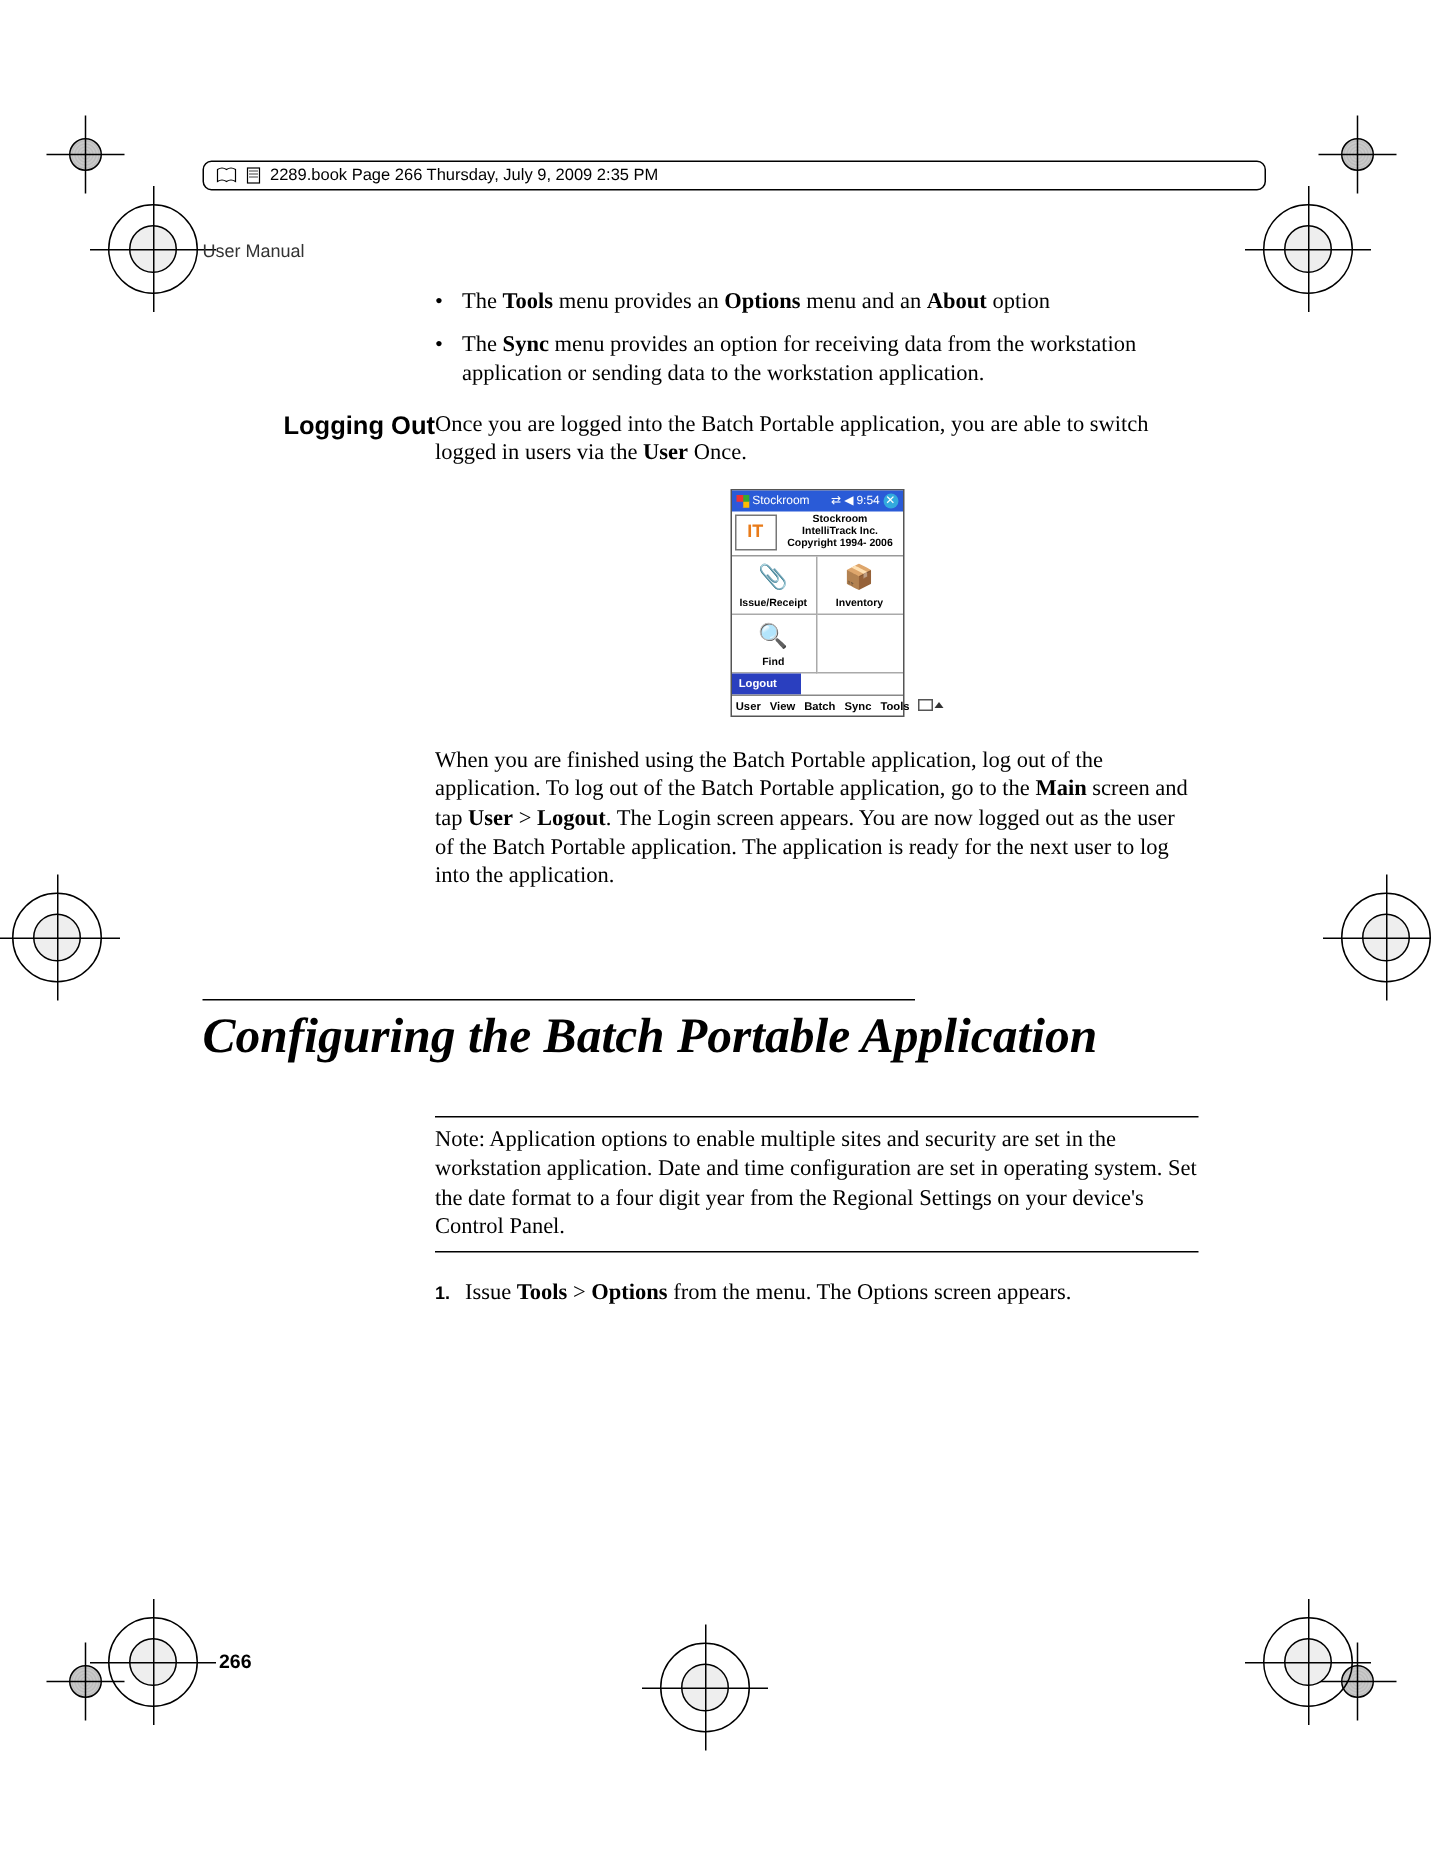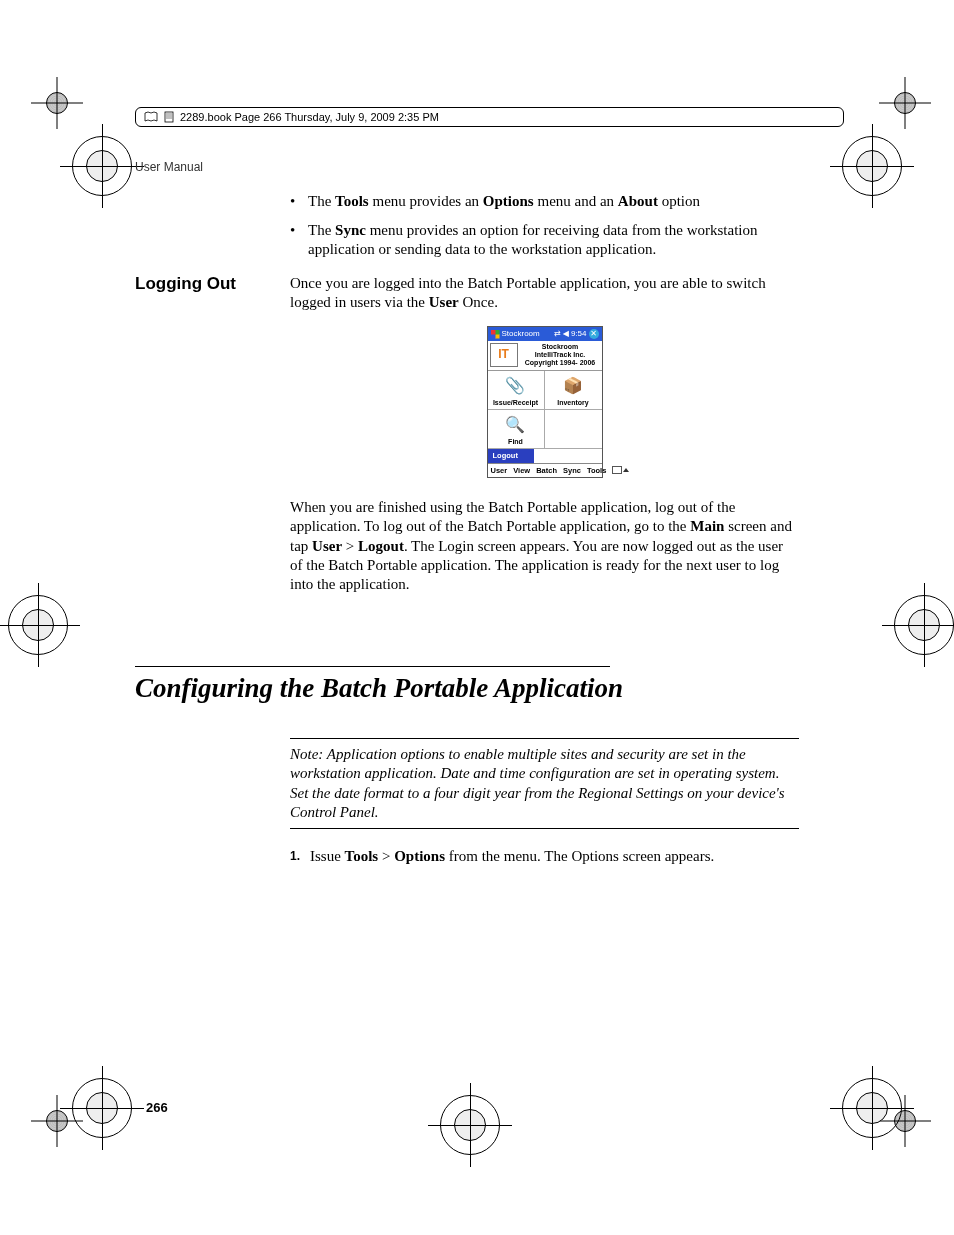--- a/index.html
+++ b/index.html
@@ -48,20 +48,21 @@
   .running-head .sub { font-size: 12px; }
   .content {
     display: grid;
     grid-template-columns: 155px 1fr;
     column-gap: 0;
   }
   .sidelabel {
     font-family: Arial, Helvetica, sans-serif;
     font-weight: 700;
     font-size: 17px;
+    text-align: right;
   }
   .body-col { font-size: 15px; line-height: 1.28; }
   ul.bullets { list-style: none; margin: 0 0 14px 0; padding-left: 18px; }
   ul.bullets li { position: relative; margin-bottom: 10px; }
   ul.bullets li::before { content: "•"; position: absolute; left: -18px; }
   .para { margin-bottom: 14px; }
   .b { font-weight: 700; }
 
   .screenshot {
     width: 116px; margin: 8px auto 20px auto;
@@ -84,22 +85,22 @@
   .ss-cell { border-right:1px solid #aaa; border-bottom:1px solid #aaa; padding:2px 0 1px 0; text-align:center; font-size:7px; font-weight:700; }
   .ss-cell:nth-child(2n){ border-right:none; }
   .ss-ico { height:26px; display:flex; align-items:center; justify-content:center; }
   .ss-menu-pop { background:#2a3fbf; color:#fff; font-size:7.5px; font-weight:700; padding:2px 5px; margin:0; width:46px; }
   .ss-menubar { border-top:1px solid #888; font-size:7.5px; font-weight:700; padding:2px 3px; display:flex; gap:6px; align-items:center; }
   .ss-menubar .sp { margin-left:auto; display:flex; align-items:center; gap:1px; }
   .kb { width:10px; height:8px; border:1px solid #555; }
   .tri { width:0; height:0; border-left:3px solid transparent; border-right:3px solid transparent; border-bottom:4px solid #333; }
 
   .sec-rule { border-top: 1px solid #000; margin: 58px 0 6px 0; width: 475px; }
-  .sec-title { font-style: italic; font-size: 27px; margin-bottom: 20px; }
-  .note-block { border-top: 0.8px solid #000; border-bottom: 0.8px solid #000; padding: 6px 0; font-style: italic; margin: 14px 0 18px 0; }
+  .sec-title { font-style: italic; font-size: 33px; margin-bottom: 20px; }
+  .note-block { border-top: 0.8px solid #000; border-bottom: 0.8px solid #000; padding: 6px 0; margin: 14px 0 18px 0; }
   ol.steps { list-style: none; counter-reset: st; padding-left: 20px; }
   ol.steps li { counter-increment: st; position: relative; margin-bottom: 8px; }
   ol.steps li::before { content: counter(st) "."; position:absolute; left:-20px; font-family: Arial, sans-serif; font-weight:700; font-size:12px; top:2px; }
   .page-num { position:absolute; bottom: 0; left:11px; font-family: Arial, sans-serif; font-weight:700; font-size: 13px; }
 </style>
 </head>
 <body>
 
 <div class="crop-mark" style="left:46px; top:92px;">
     <div class="cm-circle-outer">

